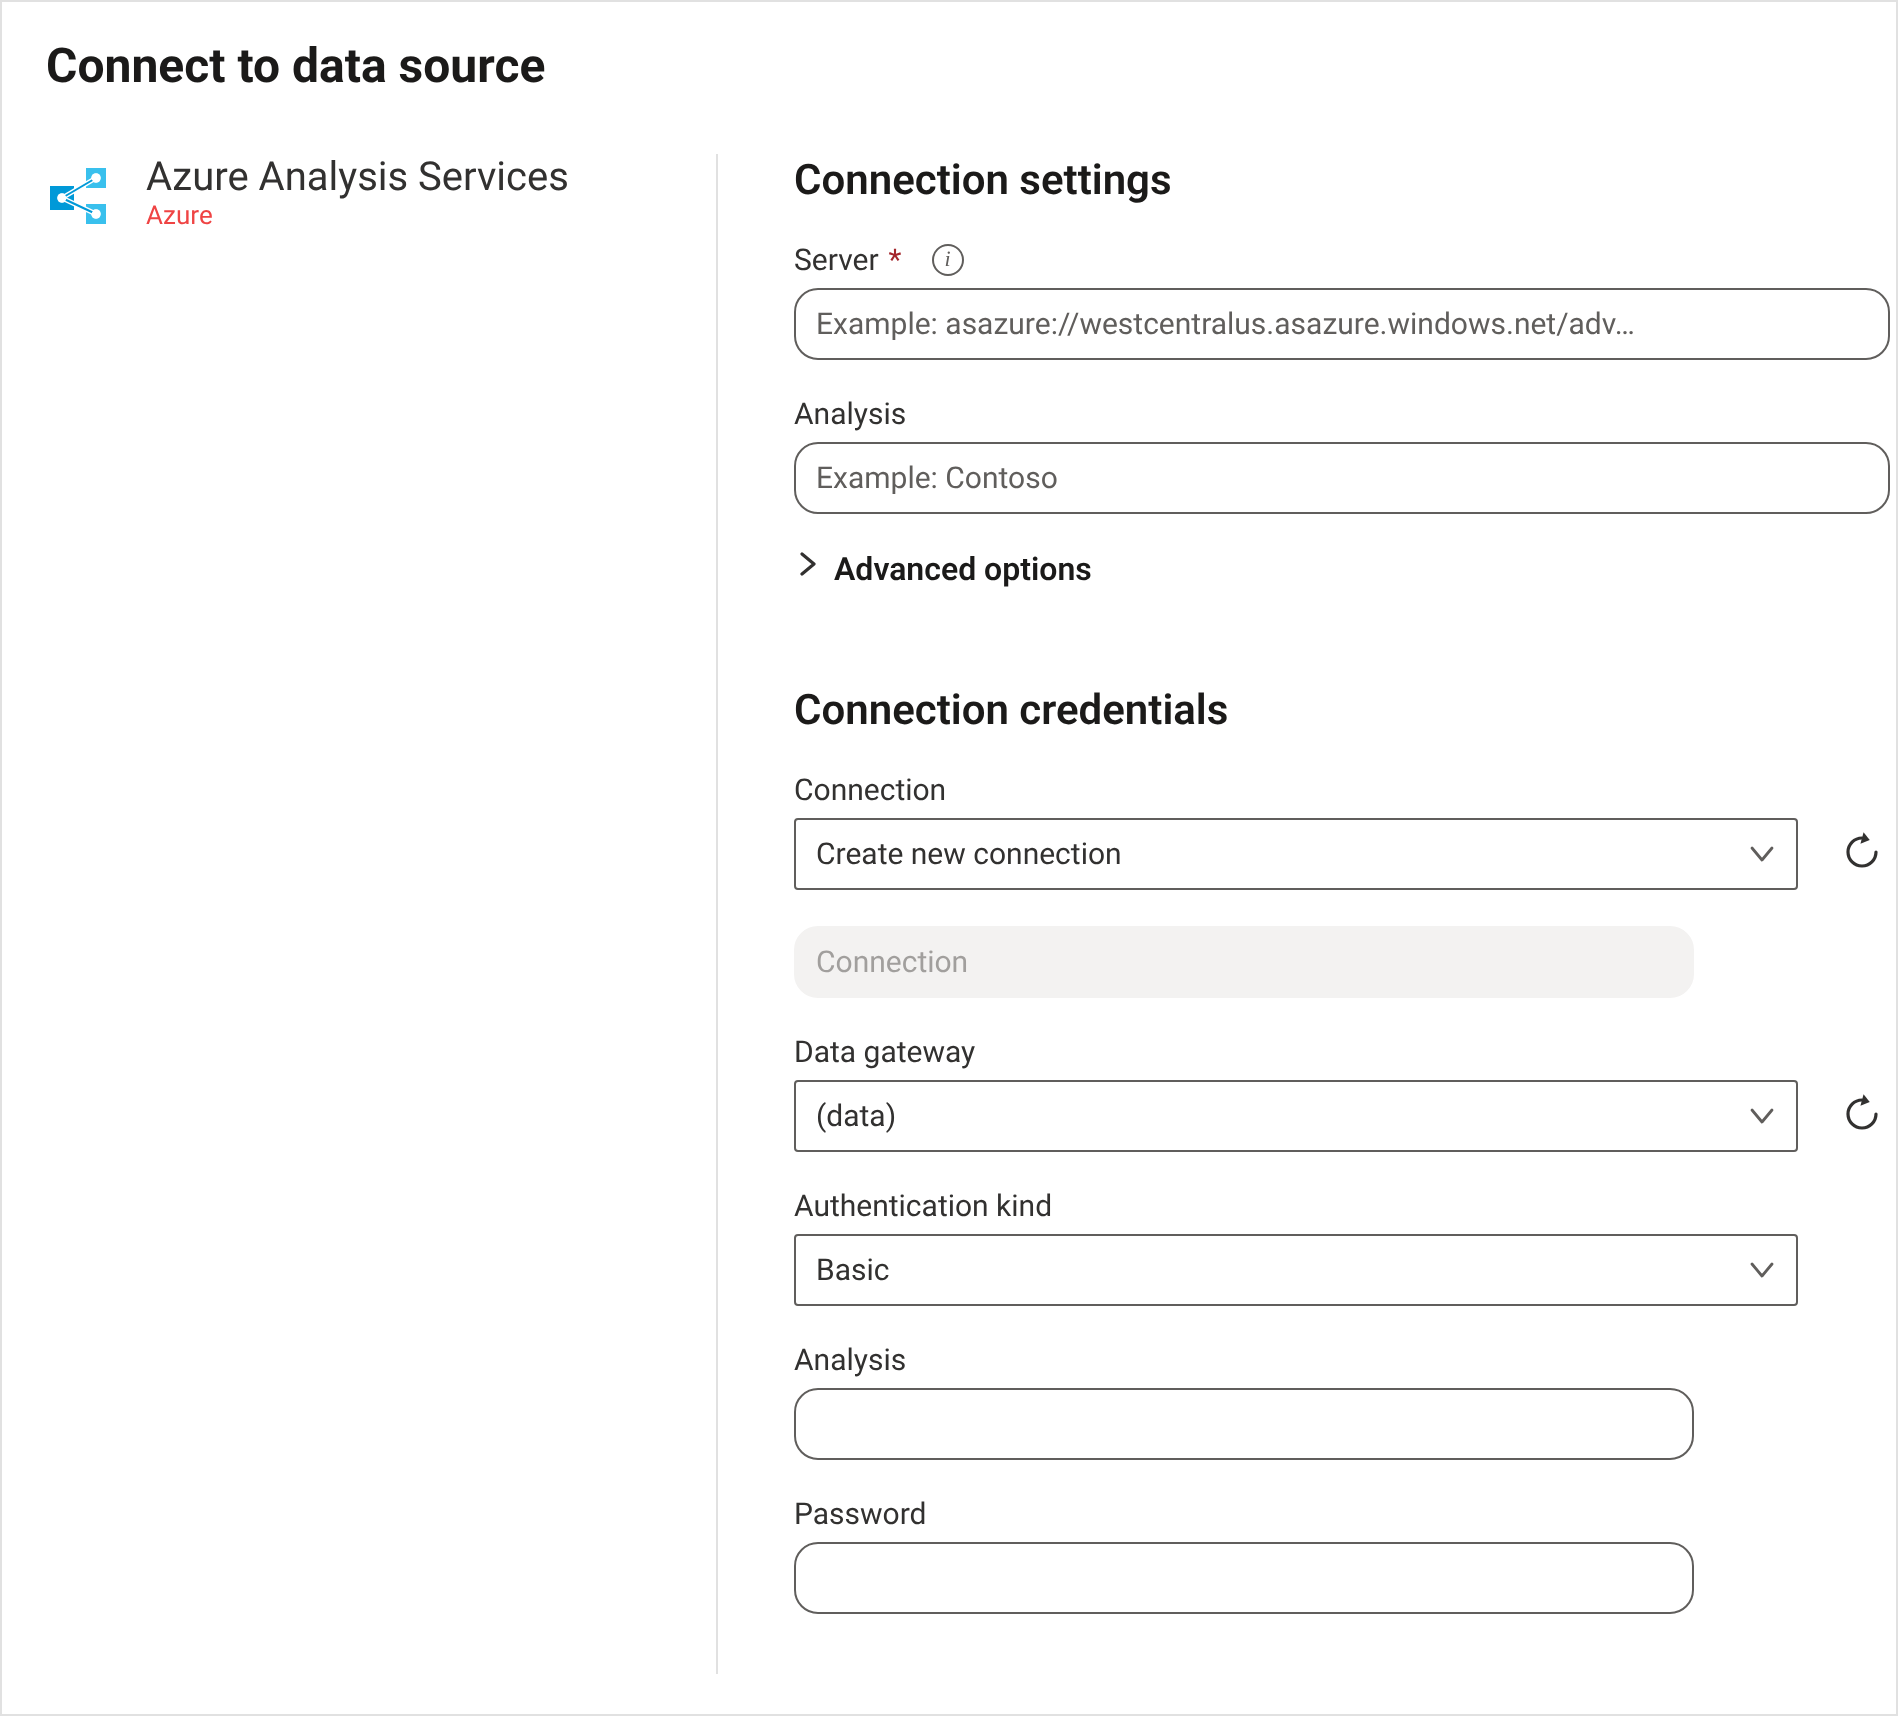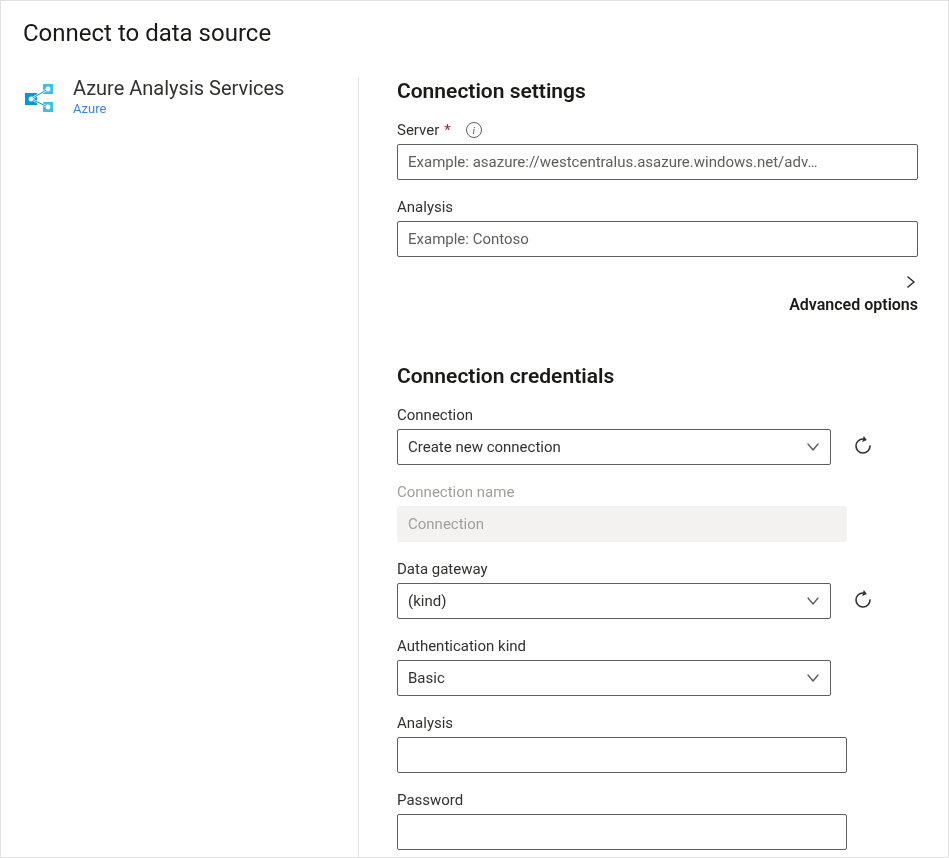--- a/index.html
+++ b/index.html
@@ -7,21 +7,21 @@
       font-family: "Segoe UI", -apple-system, BlinkMacSystemFont, Roboto, sans-serif;
       background: #fff;
       color: #323130;
       width: 949px;
       height: 858px;
       border: 1px solid #e1e1e1;
       overflow: hidden;
     }
     .page-title {
       font-size: 24px;
-      font-weight: 400;
+      font-weight: 700;
       padding: 18px 22px 10px 22px;
       color: #1b1a19;
     }
     .content {
       display: flex;
       padding: 20px 22px 0 22px;
     }
     
     .left-col {
       width: 335px;
@@ -38,21 +38,21 @@
       padding-top: 2px;
     }
     .source-item .title {
       font-size: 20px;
       font-weight: 400;
       color: #323130;
       line-height: 22px;
     }
     .source-item .subtitle {
       font-size: 13px;
-      color: #3b82f6;
+      color: #ef4444;
       margin-top: 2px;
     }
     
     .divider {
       width: 1px;
       background: #e1e1e1;
       flex: 0 0 1px;
       align-self: stretch;
       min-height: 760px;
     }
@@ -110,21 +110,21 @@
       color: #605e5c;
       margin-left: 10px;
       line-height: 1;
       position: relative;
       top: 0px;
     }
     .text-input {
       width: 100%;
       height: 36px;
       border: 1px solid #605e5c;
-      border-radius: 2px;
+      border-radius: 12px;
       padding: 0 10px;
       font-size: 15px;
       font-family: inherit;
       color: #323130;
       background: #fff;
       outline: none;
     }
     .text-input::placeholder {
       color: #605e5c;
     }
@@ -139,21 +139,21 @@
     .text-input.narrow, .select.narrow {
       width: 450px;
     }
     
     .select-row {
         display: flex;
         align-items: center;
         gap: 18px;
     }
     .select {
-      width: 434px;
+      width: 502px;
       height: 36px;
       border: 1px solid #605e5c;
       border-radius: 2px;
       background: #fff;
       display: flex;
       align-items: center;
       justify-content: space-between;
       padding: 0 10px;
       font-size: 15px;
       cursor: pointer;
@@ -173,26 +173,25 @@
         background: transparent;
         cursor: pointer;
         display:inline-flex;
         align-items: center;
         justify-content: center;
         color:#323130;
     }
     
     .adv-row {
       display: flex;
-      align-items: flex-end;
+      align-items: flex-start;
       gap: 6px;
       margin-top: 4px;
       margin-bottom: 8px;
       cursor: pointer;
-      flex-direction: column;
     }
     .adv-row .adv-label {
         font-size: 16px;
         font-weight: 600;
         color:#1b1a19;
     }
     .chevron-right {
         width: 14px;
         height:14px;
         display:inline-flex;
@@ -284,33 +283,30 @@
               <svg width="20" height="20" viewBox="0 0 20 20">
                 <path d="M10 3 A7 7 0 1 0 17 10" stroke="#323130" stroke-width="1.6" fill="none" stroke-linecap="round"></path>
                 <path d="M10 0 L10 6 L14 3 Z" fill="#323130" transform="rotate(15 10 3)"></path>
               </svg>
             </span>
           </button>
       </div>
     </div>
 
     <div class="field">
-      <div class="label-row">
-        <span class="field-label disabled">Connection name</span>
-      </div>
       <input class="text-input narrow disabled" type="text" disabled="" placeholder="Connection" style="">
     </div>
 
     <div class="field">
       <div class="label-row">
         <span class="field-label">Data gateway</span>
       </div>
       <div class="select-row">
           <div class="select">
-            <span>(kind)</span>
+            <span>(data)</span>
             <span class="chevron-down">
               <svg width="14" height="10" viewBox="0 0 14 10">
                 <path d="M2 2 L7 8 L12 2" stroke="#605e5c" stroke-width="1.4" fill="none" stroke-linecap="round" stroke-linejoin="round"></path>
               </svg>
             </span>
           </div>
           <button class="refresh-btn">
             <span>
               <svg width="20" height="20" viewBox="0 0 20 20">
                 <path d="M10 3 A7 7 0 1 0 17 10" stroke="#323130" stroke-width="1.6" fill="none" stroke-linecap="round"></path>

